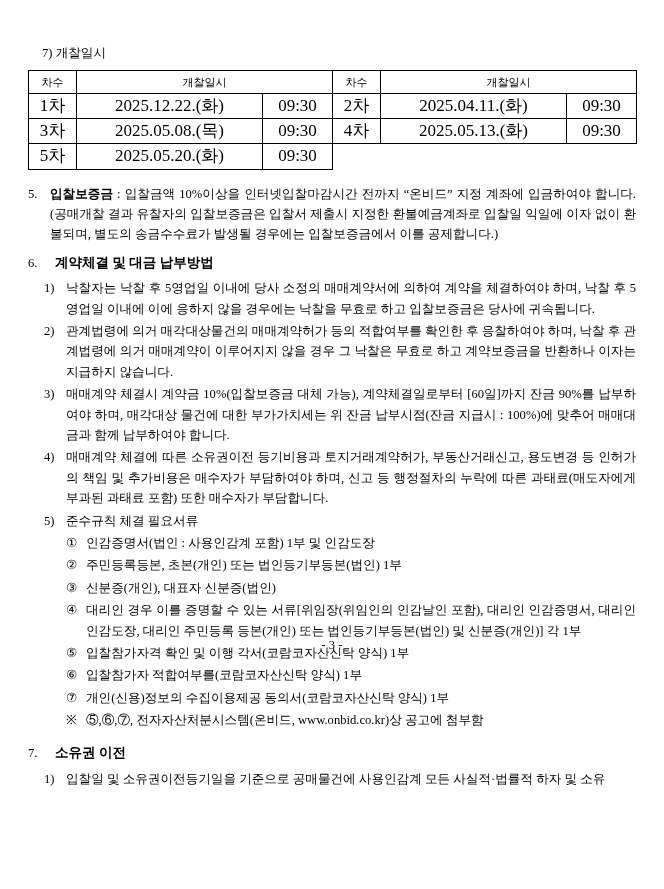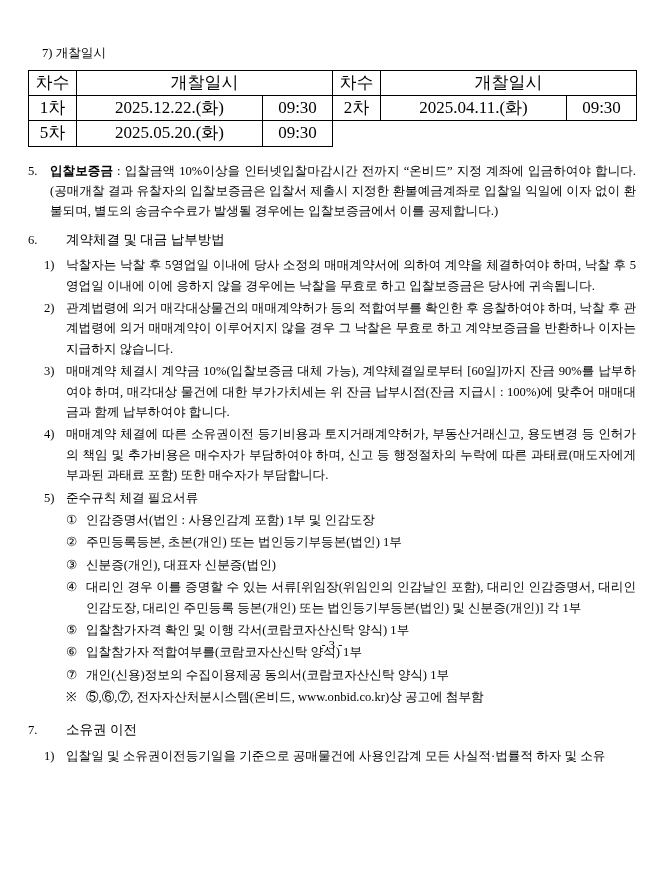--- a/index.html
+++ b/index.html
@@ -25,22 +25,22 @@
   .content {
     position: absolute;
     left: 28px;
     top: 44px;
     width: 608px;
   }
 
   
   .sec-head {
     font-size: 13.5px;
-    font-weight: normal;
-    margin: 0 0 4px 16px;
+    font-weight: bold;
+    margin: 0 0 4px 5px;
     line-height: 1.45;
   }
   .sub-head {
     font-size: 12.6px;
     margin: 0 0 5px 0;
     padding-left: 14px;
     line-height: 1.45;
   }
   .block {
     margin-bottom: 9px;
@@ -86,21 +86,21 @@
   table.schedule td, table.schedule th {
     border: 1px solid #000;
     font-size: 17px;
     height: 20px;
     padding: 1px 4px;
     text-align: center;
     font-weight: normal;
     line-height: 1.3;
   }
   table.schedule th {
-    font-size: 17px;
+    font-size: 11px;
   }
   .col-round { width: 48px; }
   .col-date  { width: 186px; }
   .col-time  { width: 70px; }
 
   .empty-cell { border: none !important; }
 
   
   .page-num {
     position: absolute;
@@ -142,20 +142,28 @@
       <tbody>
         <tr>
           <td>1차</td>
           <td>2025.12.22.(화)</td>
           <td>09:30</td>
           <td>2차</td>
           <td>2025.04.11.(화)</td>
           <td>09:30</td>
         </tr>
         <tr>
+          <td>3차</td>
+          <td>2025.05.08.(목)</td>
+          <td>09:30</td>
+          <td>4차</td>
+          <td>2025.05.13.(화)</td>
+          <td>09:30</td>
+        </tr>
+        <tr>
           <td>5차</td>
           <td>2025.05.20.(화)</td>
           <td>09:30</td>
           <td class="empty-cell"></td>
           <td class="empty-cell"></td>
           <td class="empty-cell"></td>
         </tr>
       </tbody>
     </table>
 

